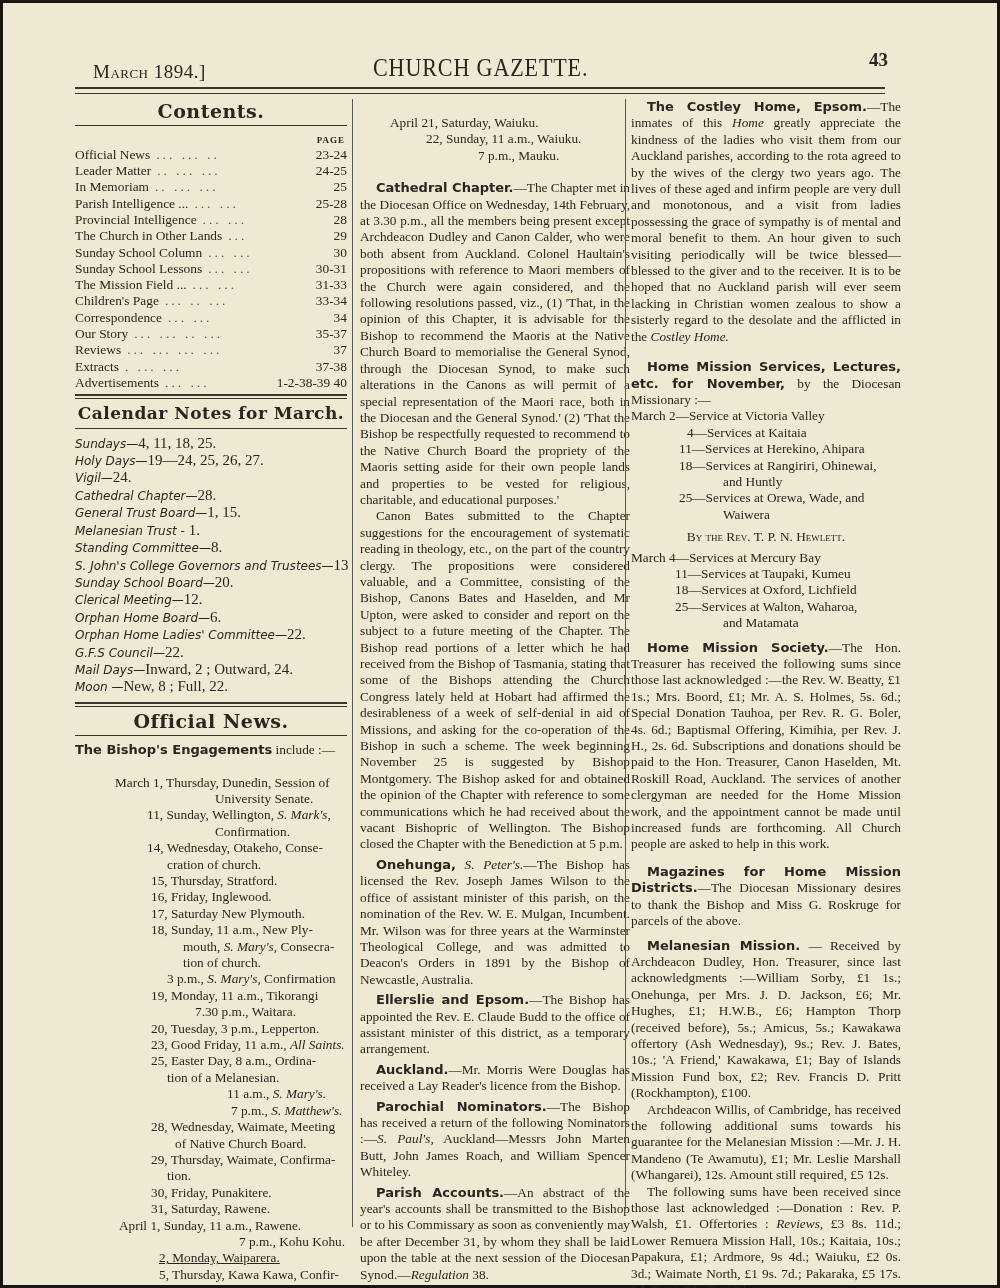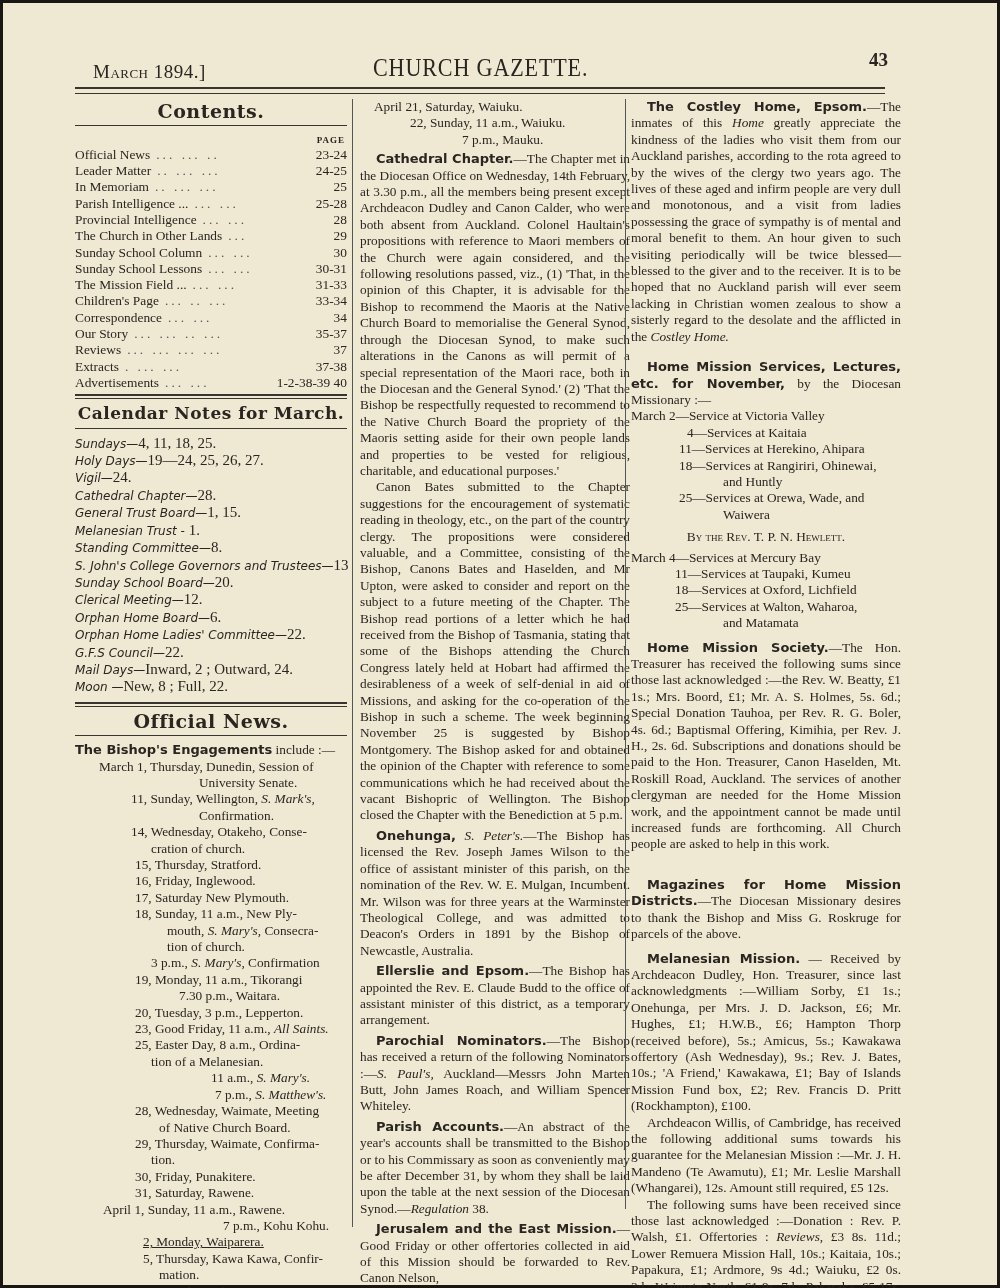--- a/index.html
+++ b/index.html
@@ -19,21 +19,21 @@
   .hr2{border-top:2px solid #3a3430;border-bottom:1px solid #3a3430;height:2px;margin:3px 0 6px 0;}
   .hr1{border-top:1.5px solid #3a3430;margin:2px 0 6px 0;}
   .toc-row{display:flex;justify-content:space-between;font-size:13.4px;line-height:16.3px;}
   .toc-row .dots{flex:1;color:#555;padding-left:6px;letter-spacing:3px;overflow:hidden;white-space:nowrap;}
   .toc-h{text-align:right;font-size:9px;letter-spacing:1px;font-weight:bold;margin-bottom:-2px;padding-right:2px;}
   .cal{font-family:"DejaVu Sans",sans-serif;font-style:italic;font-size:12px;line-height:16.4px;white-space:nowrap;}
   .cal .v{font-family:"Liberation Serif",serif;font-style:normal;font-size:15px;}
   p{margin:0;text-align:justify;}
   .ind{text-indent:16px;}
   .hd{font-family:"DejaVu Sans",sans-serif;font-weight:bold;font-size:13px;}
-  .eng{margin:0;}
+  .eng{margin:16px;}
   .eng div{white-space:nowrap;}
   i{font-style:italic;}
   .svc div{white-space:nowrap;}
 </style>
 </head>
 <body>
 
 <div class="page">
 
   <div class="hdr">
@@ -189,20 +189,21 @@
   <div class="col c2">
     <div id="apr" class="eng">
         <div style="padding-left: 14px;"><span>April 21, Saturday, Waiuku.</span></div>
         <div style="padding-left: 50px;"><span>22, Sunday, 11 a.m., Waiuku.</span></div>
         <div style="padding-left: 102px;"><span>7 p.m., Mauku.</span></div>
       </div>
     <p class="ind" style="margin-top:3px"><span class="hd">Cathedral Chapter.</span><span>—The Chapter met in the Diocesan Office on Wednesday, 14th February, at 3.30 p.m., all the members being present except Archdeacon Dudley and Canon Calder, who were both absent from Auckland. Colonel Haultain's propositions with reference to Maori members of the Church were again considered, and the following resolutions passed, viz., (1) 'That, in the opinion of this Chapter, it is advisable for the Bishop to recommend the Maoris at the Native Church Board to memorialise the General Synod, through the Diocesan Synod, to make such alterations in the Canons as will permit of a special representation of the Maori race, both in the Diocesan and the General Synod.' (2) 'That the Bishop be respectfully requested to recommend to the Native Church Board the propriety of the Maoris setting aside for their own people lands and properties to be vested for religious, charitable, and educational purposes.'</span></p>
     <p class="ind">Canon Bates submitted to the Chapter suggestions for the encouragement of systematic reading in theology, etc., on the part of the country clergy. The propositions were considered valuable, and a Committee, consisting of the Bishop, Canons Bates and Haselden, and Mr Upton, were asked to consider and report on the subject to a future meeting of the Chapter. The Bishop read portions of a letter which he had received from the Bishop of Tasmania, stating that some of the Bishops attending the Church Congress lately held at Hobart had affirmed the desirableness of a week of self-denial in aid of Missions, and asking for the co-operation of the Bishop in such a scheme. The week beginning November 25 is suggested by Bishop Montgomery. The Bishop asked for and obtained the opinion of the Chapter with reference to some communications which he had received about the vacant Bishopric of Wellington. The Bishop closed the Chapter with the Benediction at 5 p.m.</p>
     <p class="ind" style="margin-top:4px"><span class="hd">Onehunga,</span><i> S. Peter's.</i><span>—The Bishop has licensed the Rev. Joseph James Wilson to the office of assistant minister of this parish, on the nomination of the Rev. W. E. Mulgan, Incumbent. Mr. Wilson was for three years at the Warminster Theological College, and was admitted to Deacon's Orders in 1891 by the Bishop of Newcastle, Australia.</span></p>
     <p class="ind" style="margin-top:4px"><span class="hd">Ellerslie and Epsom.</span><span>—The Bishop has appointed the Rev. E. Claude Budd to the office of assistant minister of this district, as a temporary arrangement.</span></p>
+    <p class="ind" style="margin-top:4px"><span class="hd">Auckland.</span><span>—Mr. Morris Were Douglas has received a Lay Reader's licence from the Bishop.</span></p>
     <p class="ind" style="margin-top:4px"><span class="hd">Parochial Nominators.</span><span>—The Bishop has received a return of the following Nominators :—</span><i>S. Paul's,</i><span> Auckland—Messrs John Marten Butt, John James Roach, and William Spencer Whiteley.</span></p>
     <p class="ind" style="margin-top:4px"><span class="hd">Parish Accounts.</span><span>—An abstract of the year's accounts shall be transmitted to the Bishop or to his Commissary as soon as conveniently may be after December 31, by whom they shall be laid upon the table at the next session of the Diocesan Synod.—</span><i>Regulation</i><span> 38.</span></p>
     <p class="ind" style="margin-top:4px"><span class="hd">Jerusalem and the East Mission.</span><span>—Good Friday or other offertories collected in aid of this Mission should be forwarded to Rev. Canon Nelson, </span></p>
   </div>
 
   <div class="col c3">
     <p class="ind"><span class="hd">The Costley Home, Epsom.</span><span>—The inmates of this </span><i>Home</i><span> greatly appreciate the kindness of the ladies who visit them from our Auckland parishes, according to the rota agreed to by the wives of the clergy two years ago. The lives of these aged and infirm people are very dull and monotonous, and a visit from ladies possessing the grace of sympathy is of mental and moral benefit to them. An hour given to such visiting periodically will be twice blessed—blessed to the giver and to the receiver. It is to be hoped that no Auckland parish will ever seem lacking in Christian women zealous to show a sisterly regard to the desolate and the afflicted in the </span><i>Costley Home.</i></p>
     <p class="ind" style="margin-top:14px"><span class="hd">Home Mission Services, Lectures, etc. for November,</span><span> by the Diocesan Missionary :—</span></p>
     <div id="svc1" class="svc">
         <div style="padding-left: 0px;"><span>March  2—Service at Victoria Valley</span></div>
@@ -215,19 +216,19 @@
       </div>
     <div style="text-align:center;margin:6px 0 4px;font-variant:small-caps">By the Rev. T. P. N. Hewlett.</div>
     <div id="svc2" class="svc">
         <div style="padding-left: 0px;"><span>March  4—Services at Mercury Bay</span></div>
         <div style="padding-left: 44px;"><span>11—Services at Taupaki, Kumeu</span></div>
         <div style="padding-left: 44px;"><span>18—Services at Oxford, Lichfield</span></div>
         <div style="padding-left: 44px;"><span>25—Services at Walton, Waharoa,</span></div>
         <div style="padding-left: 92px;"><span>and Matamata</span></div>
       </div>
     <p class="ind" style="margin-top:8px"><span class="hd">Home Mission Society.</span><span>—The Hon. Treasurer has received the following sums since those last acknowledged :—the Rev. W. Beatty, £1 1s.; Mrs. Boord, £1; Mr. A. S. Holmes, 5s. 6d.; Special Donation Tauhoa, per Rev. R. G. Boler, 4s. 6d.; Baptismal Offering, Kimihia, per Rev. J. H., 2s. 6d. Subscriptions and donations should be paid to the Hon. Treasurer, Canon Haselden, Mt. Roskill Road, Auckland. The services of another clergyman are needed for the Home Mission work, and the appointment cannot be made until increased funds are forthcoming. All Church people are asked to help in this work.</span></p>
-    <p class="ind" style="margin-top:24px"><span class="hd">Magazines for Home Mission Districts.</span><span>—The Diocesan Missionary desires to thank the Bishop and Miss G. Roskruge for parcels of the above.</span></p>
+    <p class="ind" style="margin-top:11px"><span class="hd">Magazines for Home Mission Districts.</span><span>—The Diocesan Missionary desires to thank the Bishop and Miss G. Roskruge for parcels of the above.</span></p>
     <p class="ind" style="margin-top:8px"><span class="hd">Melanesian Mission.</span><span> — Received by Archdeacon Dudley, Hon. Treasurer, since last acknowledgments :—William Sorby, £1 1s.; Onehunga, per Mrs. J. D. Jackson, £6; Mr. Hughes, £1; H.W.B., £6; Hampton Thorp (received before), 5s.; Amicus, 5s.; Kawakawa offertory (Ash Wednesday), 9s.; Rev. J. Bates, 10s.; 'A Friend,' Kawakawa, £1; Bay of Islands Mission Fund box, £2; Rev. Francis D. Pritt (Rockhampton), £100.</span></p>
     <p class="ind">Archdeacon Willis, of Cambridge, has received the following additional sums towards his guarantee for the Melanesian Mission :—Mr. J. H. Mandeno (Te Awamutu), £1; Mr. Leslie Marshall (Whangarei), 12s. Amount still required, £5 12s.</p>
     <p class="ind"><span>The following sums have been received since those last acknowledged :—Donation : Rev. P. Walsh, £1. Offertories : </span><i>Reviews,</i><span> £3 8s. 11d.; Lower Remuera Mission Hall, 10s.; Kaitaia, 10s.; Papakura, £1; Ardmore, 9s 4d.; Waiuku, £2 0s. 3d.; Waimate North, £1 9s. 7d.; Pakaraka, £5 17s. 9d. Total, £16 5s. 10d.</span></p>
 
   </div>
 </div>
 
 </body></html>

